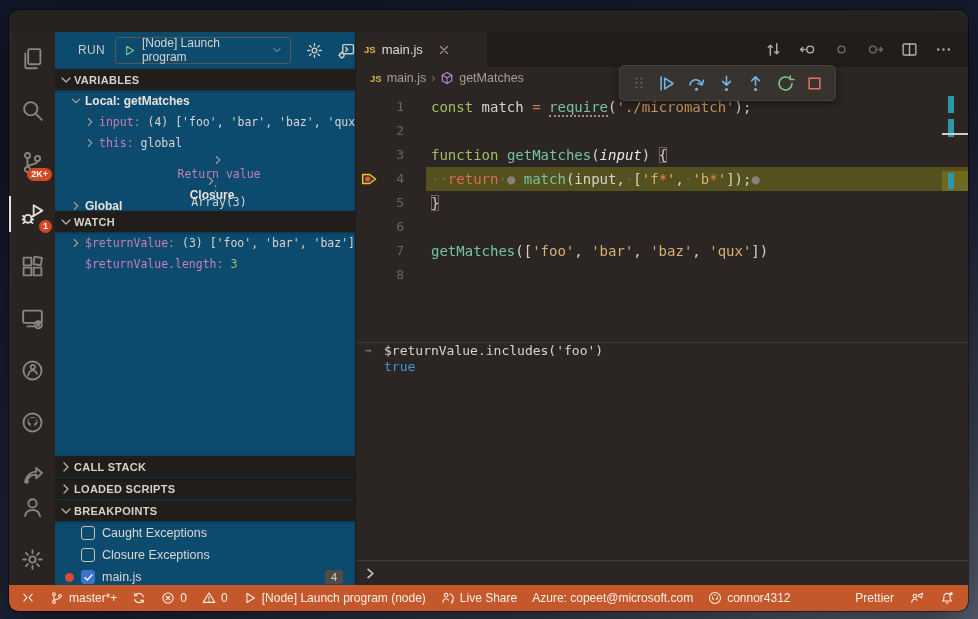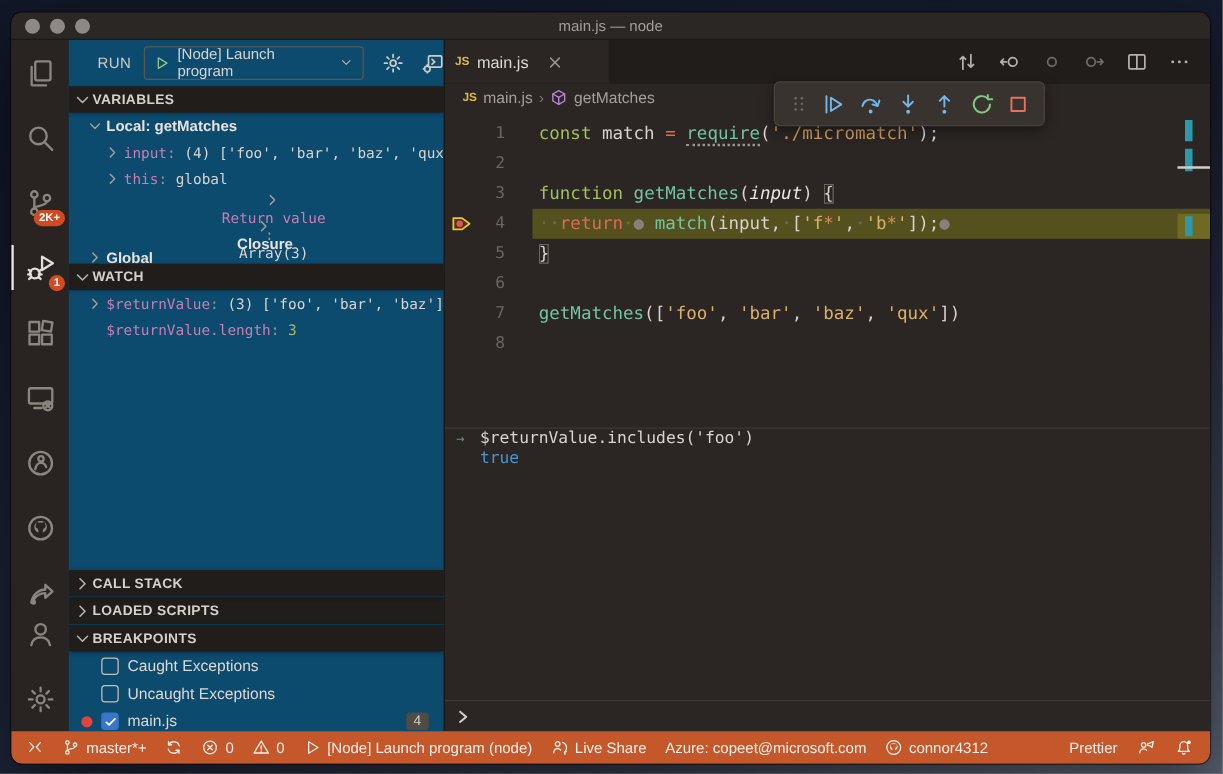--- a/index.html
+++ b/index.html
@@ -142,26 +142,20 @@
   .sb-ic{width:14px;height:14px;}
   .sb-ic svg{stroke-width:1.2;}
   #sb-left{display:flex;align-items:center;gap:15px;padding-left:12px;}
   #sb-right{margin-left:auto;display:flex;align-items:center;gap:16px;padding-right:14px;}
 </style>
 </head>
 <body>
 
 <div id="window" class="abs">
 
-  <div id="titlebar" class="abs">
-    <span class="tl"></span>
-    <span class="tl"></span>
-    <span class="tl"></span>
-    <span id="win-title">main.js — node</span>
-  </div>
 
   <div id="main" class="abs">
 
     <div id="activitybar" class="abs">
       <div id="ab-top">
           <div class="ab-item">
             <span class="ic ab-ic">
               <svg viewBox="0 0 16 16">
                 <rect x="5" y="1.5" width="8.5" height="10.5" rx="1"></rect>
                 <path d="M3 4.5V14a.8.8 0 0 0 .8.8H11"></path>
@@ -365,21 +359,21 @@
       </div>
       <div id="bp-rows"></div>
     <div class="bp-row" style="top: 490px;">
           <span class="bp-spacer"></span>
           <span class="cb"></span>
           <span>Caught Exceptions</span>
         </div>
         <div class="bp-row" style="top: 512px;">
           <span class="bp-spacer"></span>
           <span class="cb"></span>
-          <span>Uncaught Exceptions</span>
+          <span>Closure Exceptions</span>
         </div>
         <div class="bp-row" style="top: 534px;">
           <span class="bp-dot"></span>
           <span class="cb checked">
             <span class="ic">
               <svg viewBox="0 0 16 16" style="stroke-width:2">
                 <path d="M3 8.5l3.2 3L13 4.5"></path>
               </svg>
             </span>
           </span>

